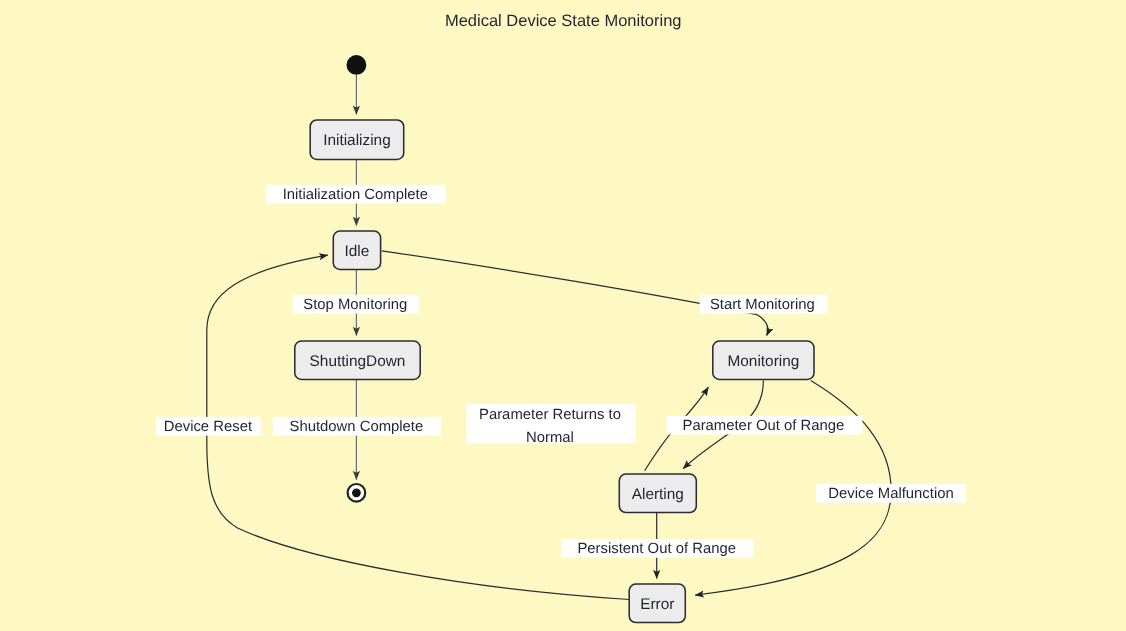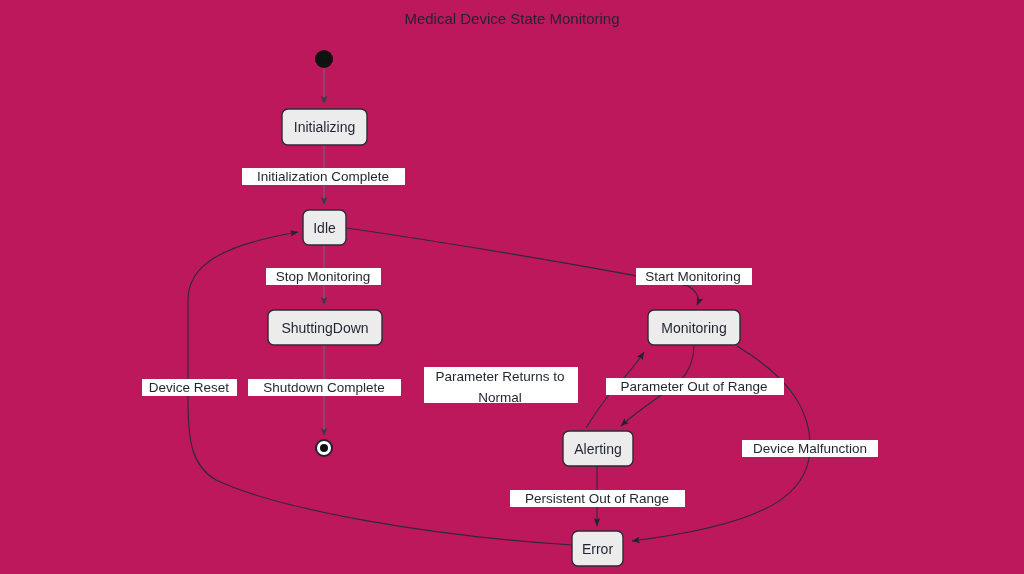--- a/index.html
+++ b/index.html
@@ -10,21 +10,21 @@
   body {
     width: 1024px;
     height: 574px;
     overflow: hidden;
     font-family: "Liberation Sans", sans-serif;
   }
   #diagram-root {
     position: relative;
     width: 1024px;
     height: 574px;
-    background: #be185d;
+    background: #fef9c3;
   }
   svg#state-diagram {
     display: block;
     width: 1024px;
     height: 574px;
   }
   .diagram-title {
     font-family: "Liberation Sans", sans-serif;
     font-size: 15px;
     fill: #1f2430;

